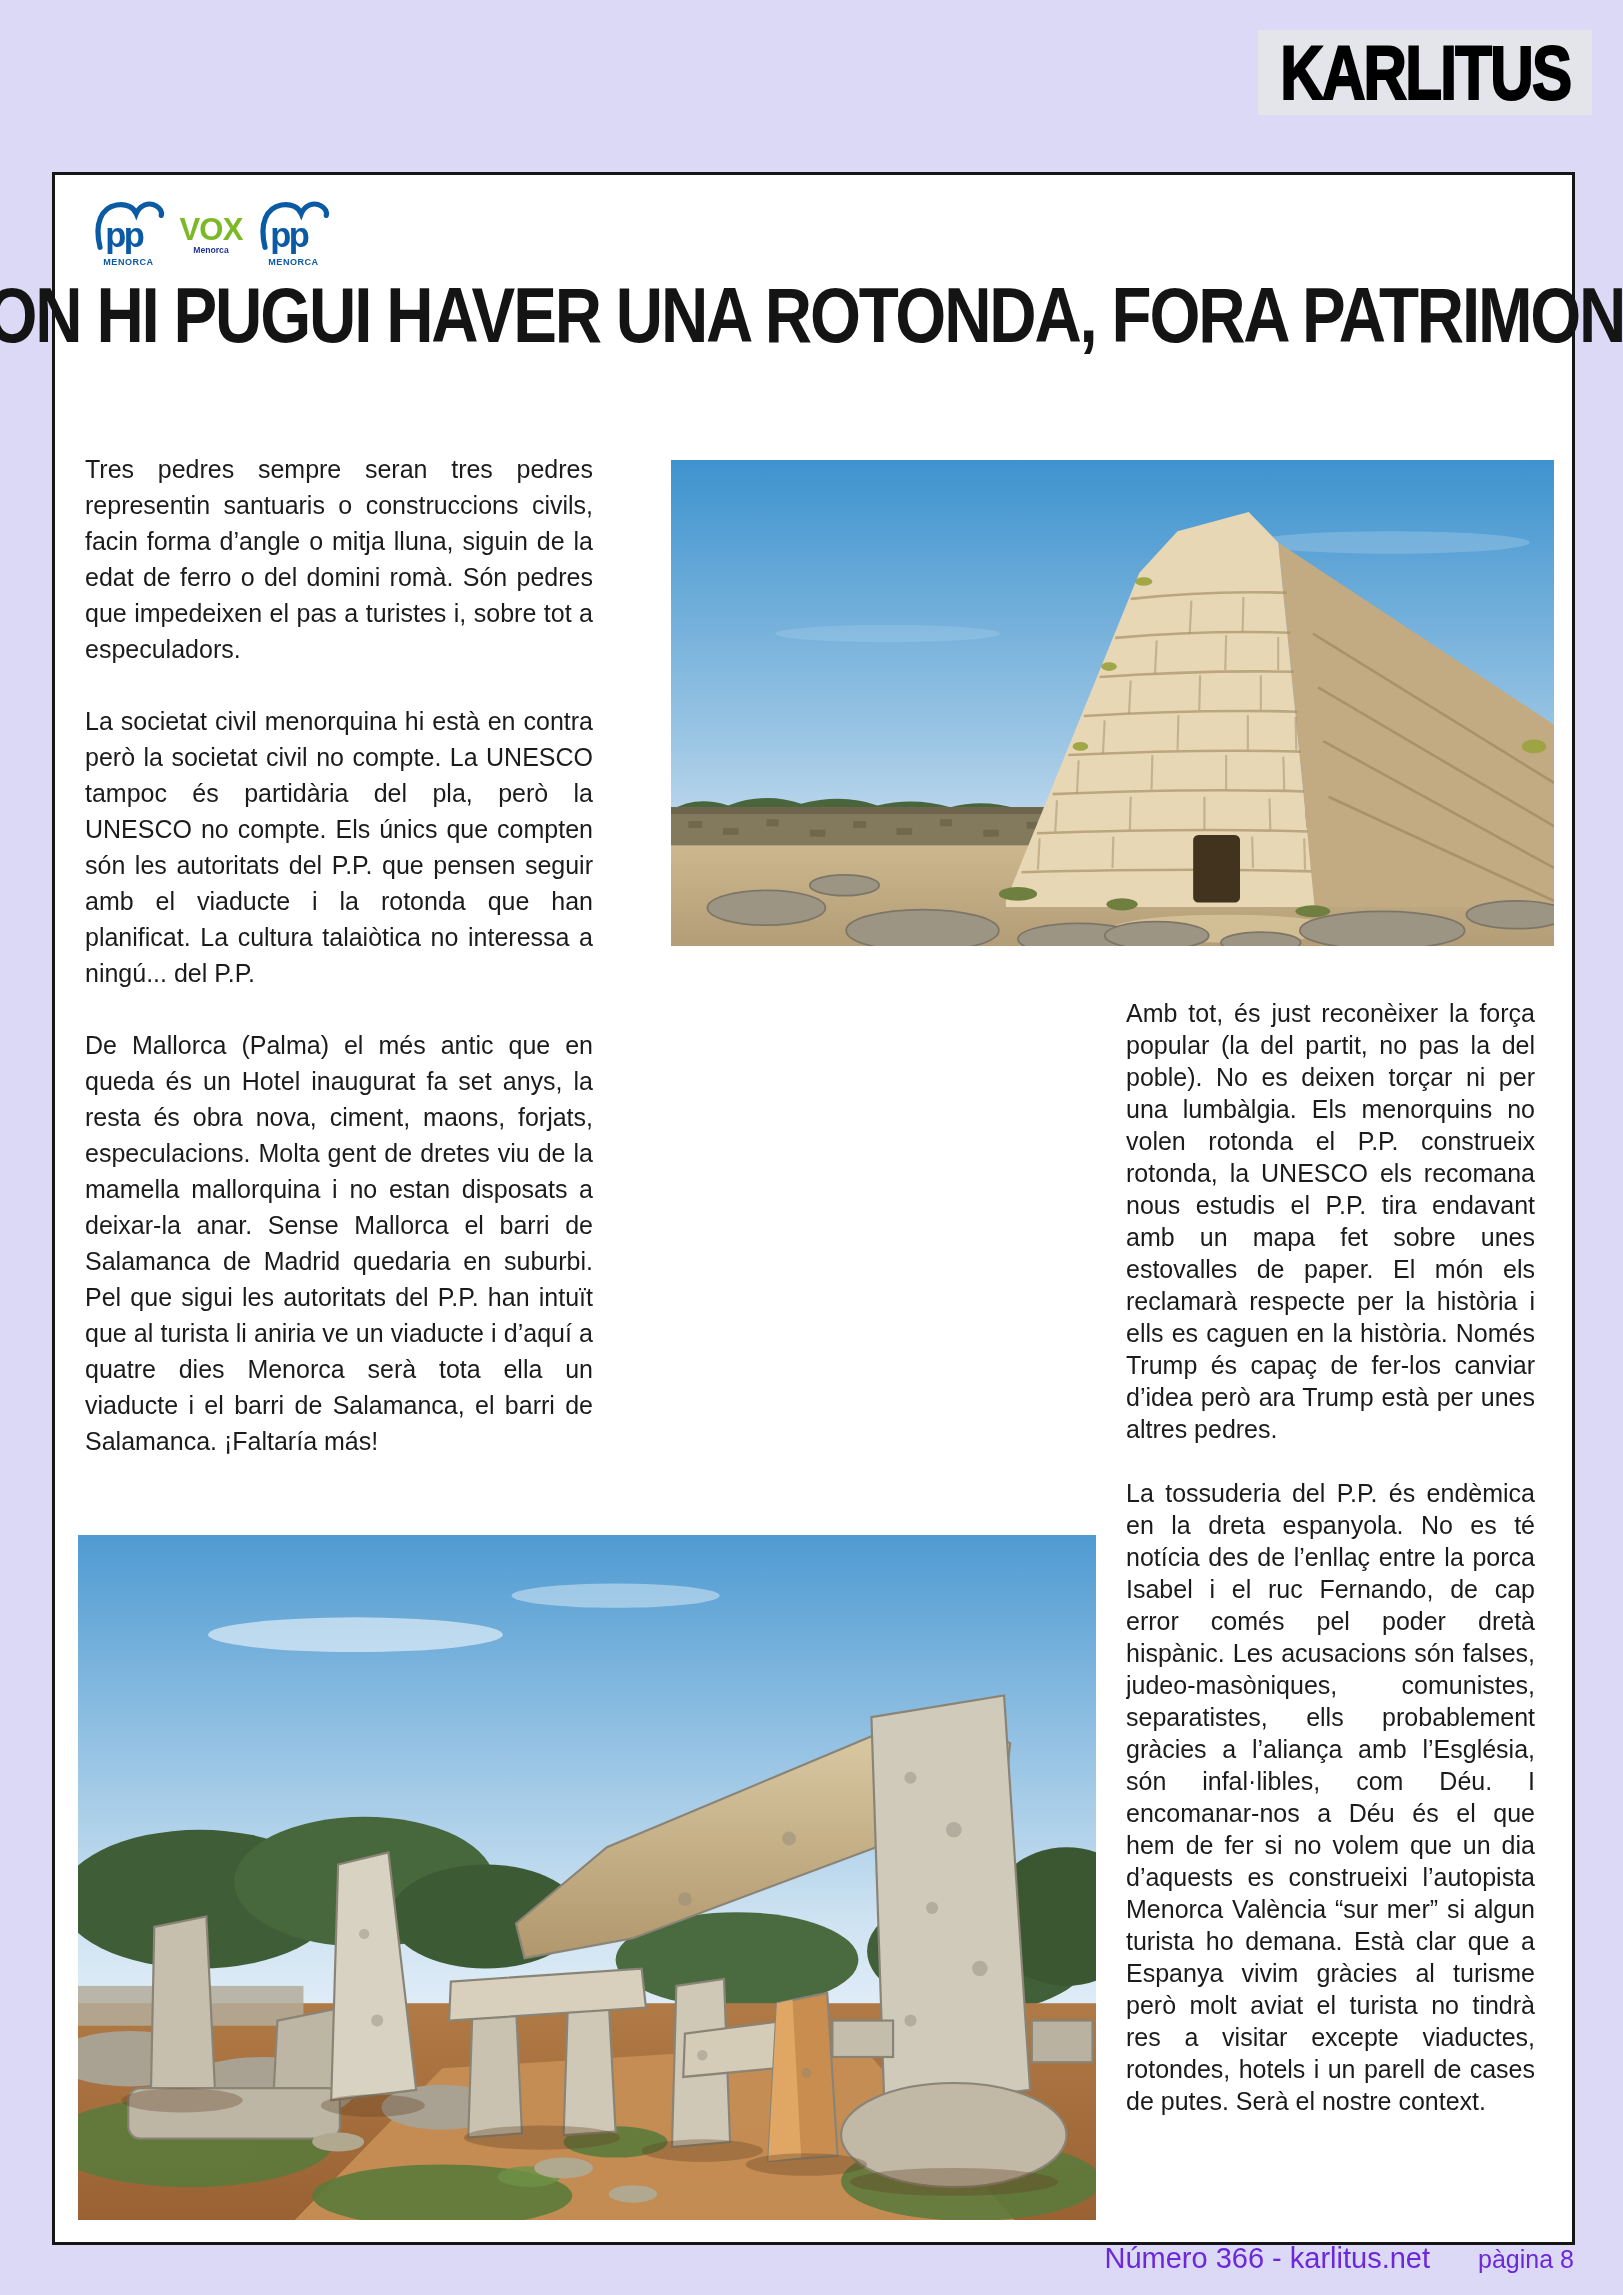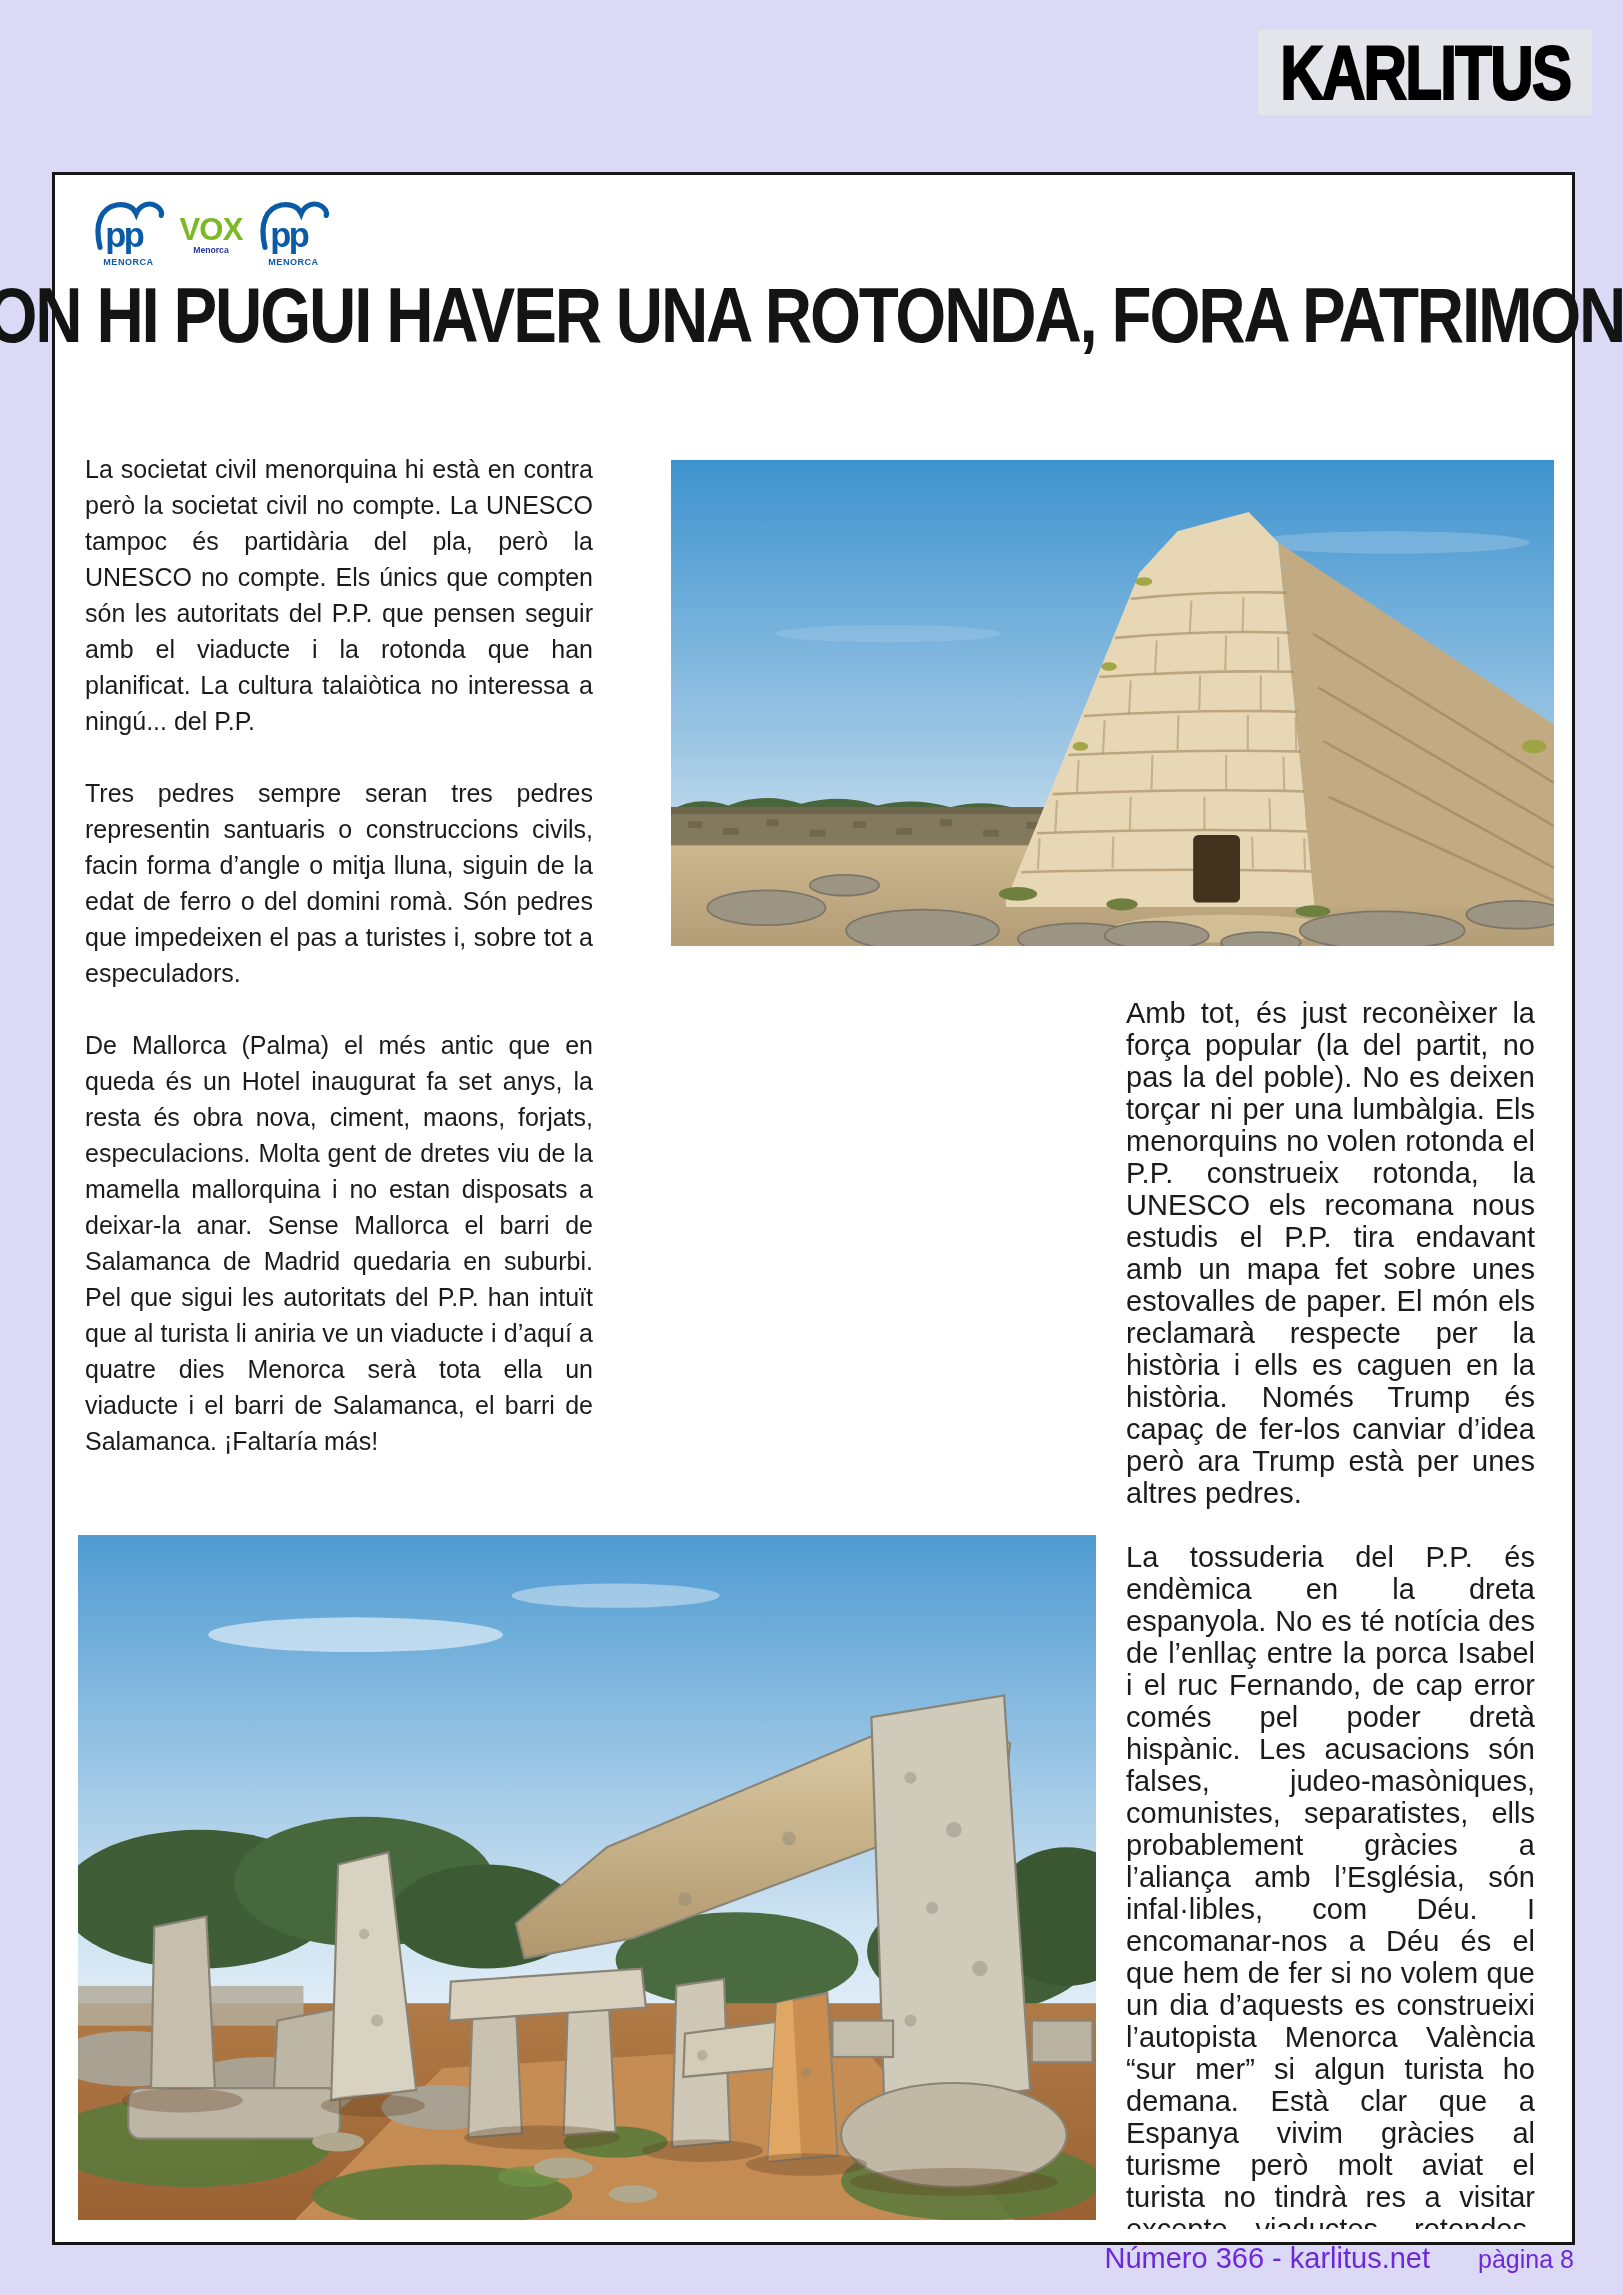--- a/index.html
+++ b/index.html
@@ -40,21 +40,21 @@
   .subheadline{position:absolute;left:0;right:0;top:198px;display:flex;justify-content:center;}
   .subheadline span{
     white-space:nowrap;font-weight:bold;font-size:41px;line-height:1;
     letter-spacing:-0.9px;transform:scaleX(.82);transform-origin:center;color:#141414;
   }
   
   .col{position:absolute;text-align:justify;overflow:hidden;}
   .col p{margin:0;}
   .col-left{left:30px;top:276px;width:508px;height:1071px;font-size:25px;line-height:36px;}
   .col-left p{margin-bottom:36px;}
-  .col-right{left:1071px;top:822px;width:409px;height:1232px;font-size:29px;line-height:32px;}
+  .col-right{left:1071px;top:822px;width:409px;height:1232px;font-size:25px;line-height:32px;}
   .col-right p{margin-bottom:32px;}
   
   figure{margin:0;padding:0;position:absolute;}
   .photo1{left:616px;top:285px;width:883px;height:486px;}
   .photo2{left:23.4px;top:1360px;width:1018px;height:685px;}
   figure svg{width:100%;height:100%;display:block;}
   
   .footer{
     position:absolute;right:49px;top:2242px;display:flex;align-items:baseline;gap:48px;
   }
@@ -85,22 +85,22 @@
       <text class="pp-word" x="16" y="56">pp</text>
       <text class="region-word" x="43" y="76" text-anchor="middle">MENORCA</text>
     </svg>
   </div>
 
   <div class="headline">
     <span>ON HI PUGUI HAVER UNA ROTONDA, FORA PATRIMONI</span>
   </div>
 
   <div class="col col-left">
+    <p>Tres pedres sempre seran tres pedres representin santuaris o construccions civils, facin forma d’angle o mitja lluna, siguin de la edat de ferro o del domini romà. Són pedres que impedeixen el pas a turistes i, sobre tot a especuladors.</p>
     <p>La societat civil menorquina hi està en contra però la societat civil no compte. La UNESCO tampoc és partidària del pla, però la UNESCO no compte. Els únics que compten són les autoritats del P.P. que pensen seguir amb el viaducte i la rotonda que han planificat. La cultura talaiòtica no interessa a ningú... del P.P.</p>
-    <p>Tres pedres sempre seran tres pedres representin santuaris o construccions civils, facin forma d’angle o mitja lluna, siguin de la edat de ferro o del domini romà. Són pedres que impedeixen el pas a turistes i, sobre tot a especuladors.</p>
     <p>De Mallorca (Palma) el més antic que en queda és un Hotel inaugurat fa set anys, la resta és obra nova, ciment, maons, forjats, especulacions. Molta gent de dretes viu de la mamella mallorquina i no estan disposats a deixar-la anar. Sense Mallorca el barri de Salamanca de Madrid quedaria en suburbi. Pel que sigui les autoritats del P.P. han intuït que al turista li aniria ve un viaducte i d’aquí a quatre dies Menorca serà tota ella un viaducte i el barri de Salamanca, el barri de Salamanca. ¡Faltaría más!</p>
   </div>
 
   <figure class="photo1">
     <svg viewBox="0 0 1018 560" preserveAspectRatio="none">
       <defs>
         <linearGradient id="sky1" x1="0" y1="0" x2="0" y2="1">
           <stop offset="0" stop-color="#3e93cf"></stop>
           <stop offset="0.72" stop-color="#9cc6e4"></stop>
           <stop offset="1" stop-color="#c9def0"></stop>

